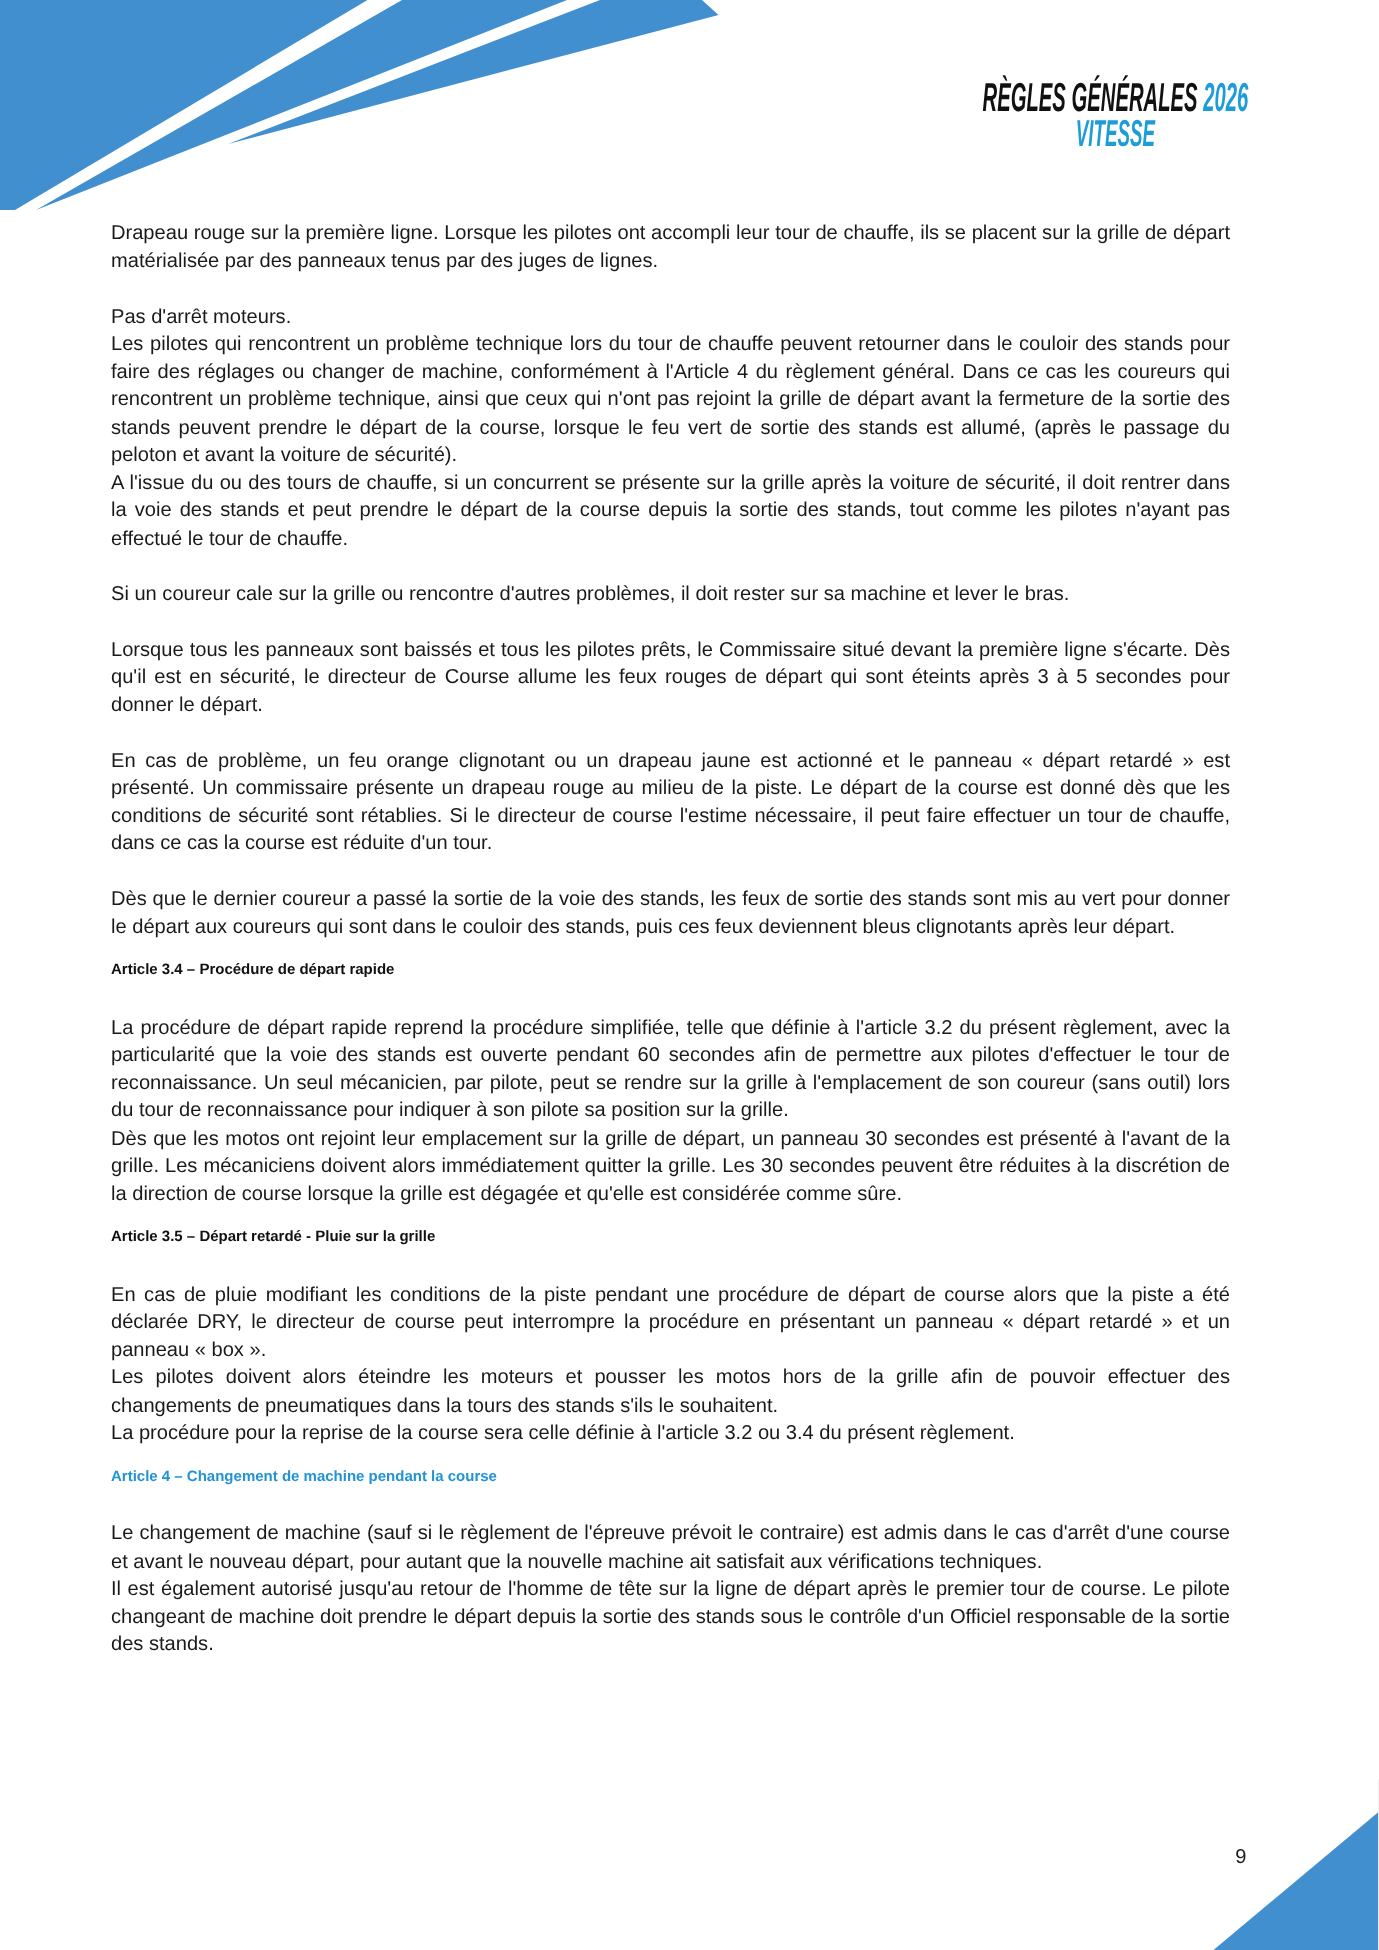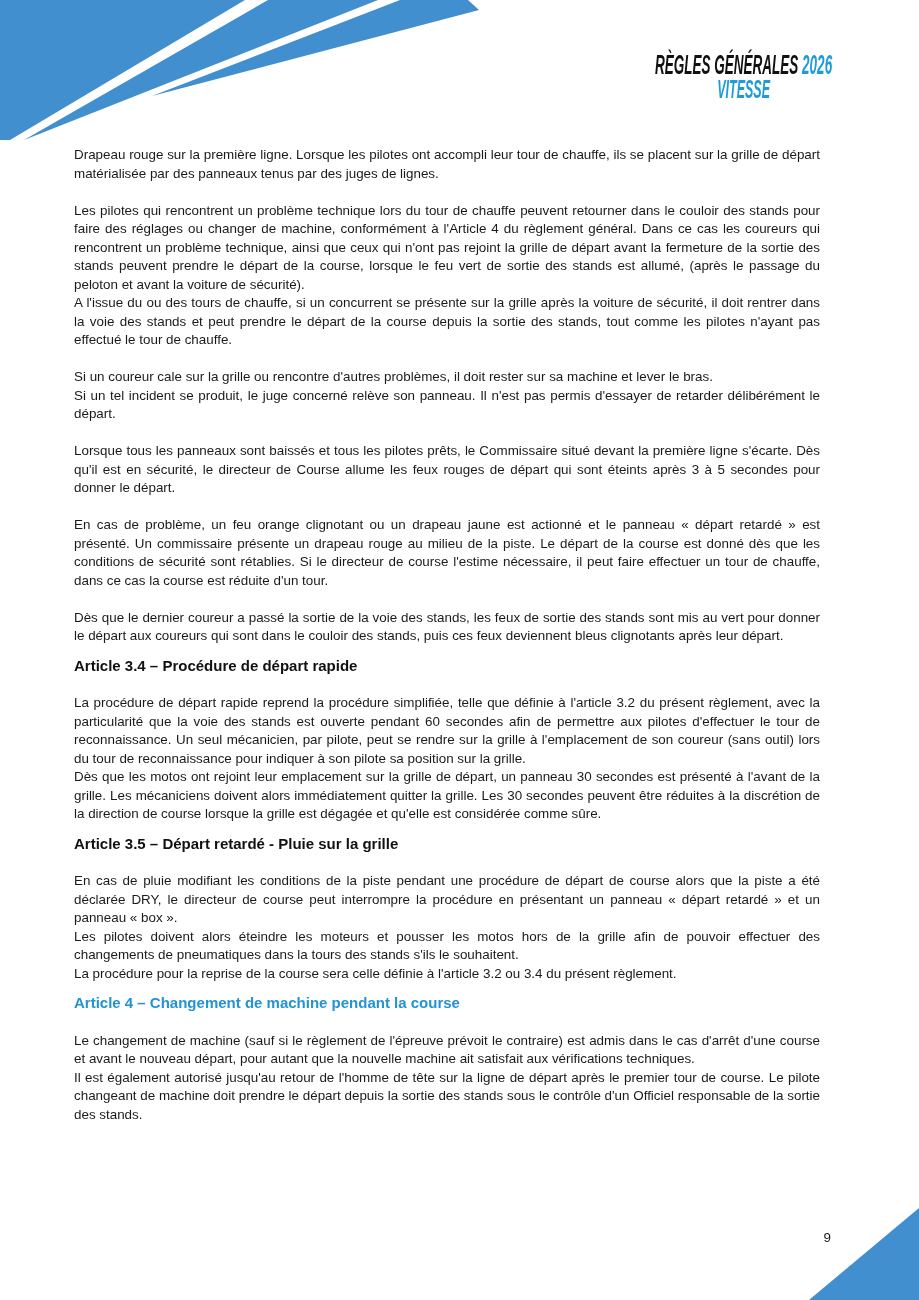--- a/index.html
+++ b/index.html
@@ -33,21 +33,21 @@
   
   .doc-body {
     position:absolute; left:74px; top:146px; width:746px;
     font-size:13.4px; line-height:18.5px;
   }
   .para { margin-top:18.5px; }
   .para:first-child { margin-top:0; }
   .para-line { text-align:justify; }
   .heading {
     font-weight:bold;
-    font-size:15px; line-height:20px;
+    font-size:10px; line-height:20px;
     margin:10px 0 4px 0;
     text-align:left;
   }
   .heading-dark { color:var(--heading-dark, #111111); }
   .heading-blue { color:var(--heading-blue, #2293d3); }
 
   
   .footer-version {
     position:absolute; left:116px; top:1300px;
     font-size:13.4px; line-height:19px; color:#1a1a1a;
@@ -75,26 +75,26 @@
       <span class="title-year">2026</span>
     </div>
     <div class="title-line title-sub-line">VITESSE</div>
   </div>
 
   <div class="doc-body">
       <div class="para">
         <div class="para-line">Drapeau rouge sur la première ligne. Lorsque les pilotes ont accompli leur tour de chauffe, ils se placent sur la grille de départ matérialisée par des panneaux tenus par des juges de lignes.</div>
       </div>
       <div class="para">
+        <div class="para-line">Pas d'arrêt moteurs.</div>
         <div class="para-line">Les pilotes qui rencontrent un problème technique lors du tour de chauffe peuvent retourner dans le couloir des stands pour faire des réglages ou changer de machine, conformément à l'Article 4 du règlement général. Dans ce cas les coureurs qui rencontrent un problème technique, ainsi que ceux qui n'ont pas rejoint la grille de départ avant la fermeture de la sortie des stands peuvent prendre le départ de la course, lorsque le feu vert de sortie des stands est allumé, (après le passage du peloton et avant la voiture de sécurité).</div>
         <div class="para-line">A l'issue du ou des tours de chauffe, si un concurrent se présente sur la grille après la voiture de sécurité, il doit rentrer dans la voie des stands et peut prendre le départ de la course depuis la sortie des stands, tout comme les pilotes n'ayant pas effectué le tour de chauffe.</div>
       </div>
       <div class="para">
         <div class="para-line">Si un coureur cale sur la grille ou rencontre d'autres problèmes, il doit rester sur sa machine et lever le bras.</div>
-        <div class="para-line">Si un tel incident se produit, le juge concerné relève son panneau. Il n'est pas permis d'essayer de retarder délibérément le départ.</div>
       </div>
       <div class="para">
         <div class="para-line">Lorsque tous les panneaux sont baissés et tous les pilotes prêts, le Commissaire situé devant la première ligne s'écarte. Dès qu'il est en sécurité, le directeur de Course allume les feux rouges de départ qui sont éteints après 3 à 5 secondes pour donner le départ.</div>
       </div>
       <div class="para">
         <div class="para-line">En cas de problème, un feu orange clignotant ou un drapeau jaune est actionné et le panneau « départ retardé » est présenté. Un commissaire présente un drapeau rouge au milieu de la piste. Le départ de la course est donné dès que les conditions de sécurité sont rétablies. Si le directeur de course l'estime nécessaire, il peut faire effectuer un tour de chauffe, dans ce cas la course est réduite d'un tour.</div>
       </div>
       <div class="para">
         <div class="para-line">Dès que le dernier coureur a passé la sortie de la voie des stands, les feux de sortie des stands sont mis au vert pour donner le départ aux coureurs qui sont dans le couloir des stands, puis ces feux deviennent bleus clignotants après leur départ.</div>
       </div>

